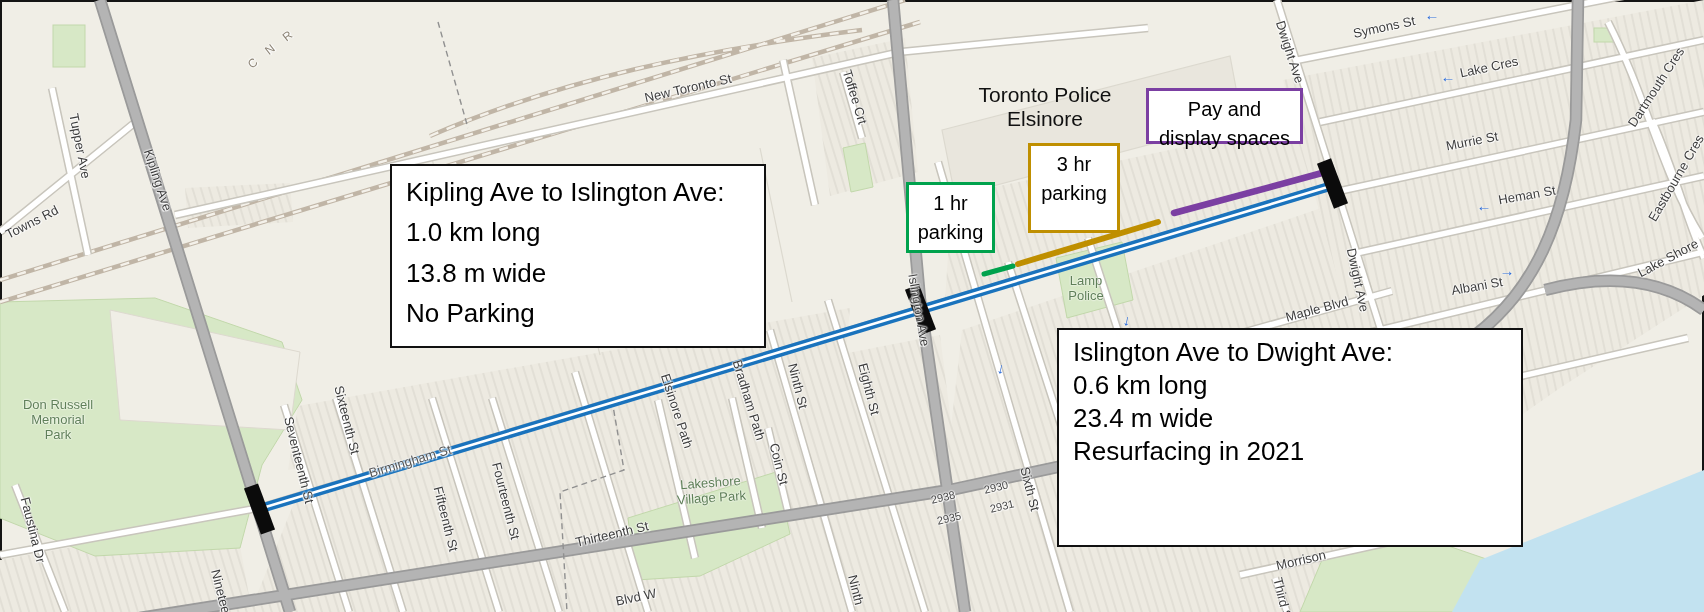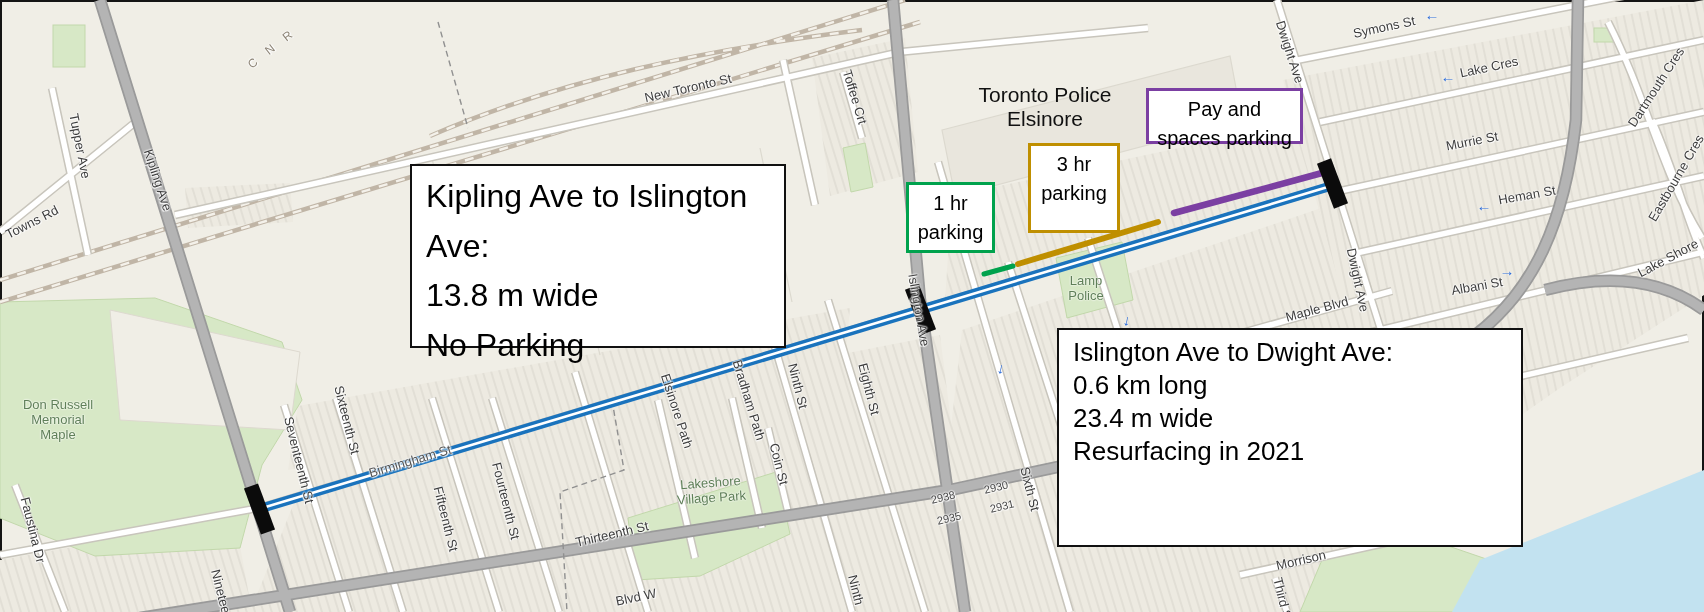--- a/index.html
+++ b/index.html
@@ -12,21 +12,21 @@
        text-shadow:0 0 2px #fff,0 0 2px #fff,0 0 2px #fff,1px 1px 1px #fff;}
   .lbl-rail{color:#8e8577;letter-spacing:5px;font-size:12px;}
   .lbl-num{font-size:11px;color:#4a4a4a;}
   .lbl-poi{font-size:21px;color:#111;text-align:center;line-height:1.35;}
   .parkblock{position:absolute;text-align:center;line-height:1.15;
        transform:translate(-50%,-50%) rotate(var(--r,0deg));}
   .parkblock .lbl-line{font-size:13px;color:#5f7f58;text-shadow:0 0 2px #fff,0 0 2px #fff;}
   
   .note{position:absolute;background:#fff;border:2px solid #111;color:#000;
         padding:6px 14px;box-sizing:border-box;}
-  .note-big1{font-size:32px;line-height:1.55;margin-left:20px;}
+  .note-big1{font-size:26px;line-height:1.55;}
   .note-big2{font-size:26px;line-height:1.27;}
   .note-small{font-size:20px;line-height:1.45;text-align:center;padding:4px 6px;}
   .b-green{border:3px solid #00a24d;}
   .b-gold{border:3px solid #bf8f00;}
   .b-purple{border:3px solid #7b3fa2;}
   
   .arrow{position:absolute;font-size:15px;font-weight:bold;color:#2b6bd8;
          transform:translate(-50%,-50%) rotate(var(--r,0deg));text-shadow:0 0 2px #fff;}
 </style>
 </head>
@@ -148,21 +148,21 @@
 <div class="lbl" style="left:1283px;top:600px;--r:76deg">Third St</div>
 
 <div class="lbl lbl-num" style="left:943px;top:497px;--r:-13deg">2938</div>
 <div class="lbl lbl-num" style="left:949px;top:518px;--r:-13deg">2935</div>
 <div class="lbl lbl-num" style="left:996px;top:487px;--r:-13deg">2930</div>
 <div class="lbl lbl-num" style="left:1002px;top:506px;--r:-13deg">2931</div>
 
 <div class="parkblock" style="left:58px;top:420px">
   <div class="lbl-line">Don Russell</div>
   <div class="lbl-line">Memorial</div>
-  <div class="lbl-line">Maple</div>
+  <div class="lbl-line">Park</div>
 </div>
 <div class="parkblock" style="left:711px;top:491px;--r:-4deg">
   <div class="lbl-line">Lakeshore</div>
   <div class="lbl-line">Village Park</div>
 </div>
 <div class="parkblock" style="left:1086px;top:289px">
   <div class="lbl-line">Lamp</div>
   <div class="lbl-line">Police</div>
 </div>
 <div class="parkblock lbl-poi" style="left:1045px;top:107px">
@@ -172,20 +172,21 @@
 
 <div class="arrow" style="left:1432px;top:14px">←</div>
 <div class="arrow" style="left:1448px;top:76px">←</div>
 <div class="arrow" style="left:1484px;top:205px">←</div>
 <div class="arrow" style="left:1507px;top:270px">→</div>
 <div class="arrow" style="left:1001px;top:368px;--r:12deg">↓</div>
 <div class="arrow" style="left:1127px;top:320px;--r:12deg">↓</div>
 
 <div class="note note-big1" style="left:390px;top:164px;width:376px;height:184px">
   <div>Kipling Ave to Islington Ave:</div>
+  <div>1.0 km long</div>
   <div>13.8 m wide</div>
   <div>No Parking</div>
 </div>
 
 <div class="note note-big2" style="left:1057px;top:328px;width:466px;height:219px">
   <div>Islington Ave to Dwight Ave:</div>
   <div>0.6 km long</div>
   <div>23.4 m wide</div>
   <div>Resurfacing in 2021</div>
 </div>
@@ -195,16 +196,16 @@
   <div>parking</div>
 </div>
 
 <div class="note note-small b-gold" style="left:1028px;top:143px;width:92px;height:90px">
   <div>3 hr</div>
   <div>parking</div>
 </div>
 
 <div class="note note-small b-purple" style="left:1146px;top:88px;width:157px;height:56px">
   <div>Pay and</div>
-  <div>spaces parking</div>
+  <div>display spaces</div>
 </div>
 
 </div>
 
 </body></html>

